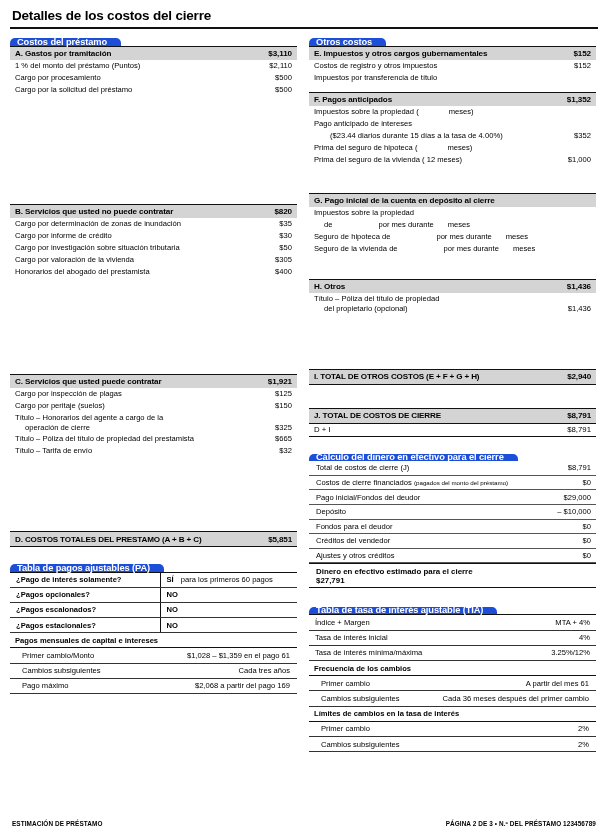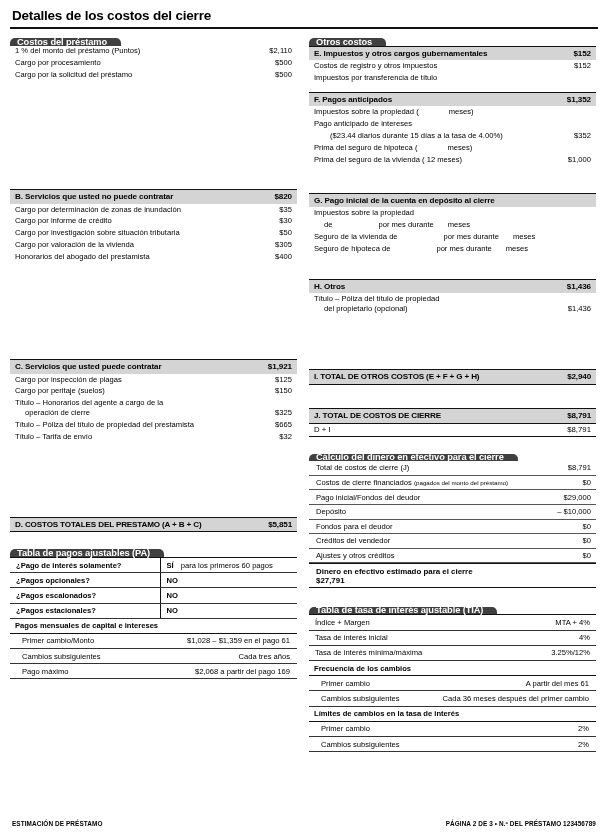--- a/index.html
+++ b/index.html
@@ -42,21 +42,21 @@
   .columns {
     display: flex;
     gap: 12px;
     align-items: flex-start;
   }
   .col { width: 287px; flex: 0 0 287px; }
 
   
   .tab {
     display: inline-block;
-    background: #404040;
+    background: #1d4ed8;
     color: #ffffff;
     font-size: 9.3px;
     font-weight: bold;
     letter-spacing: -0.1px;
     padding: 3.5px 14px 4px 7px;
     border-radius: 5px 5px 0 0;
     position: relative;
     z-index: 2;
   }
   .tab-wrap { line-height: 0; }
@@ -189,20 +189,24 @@
   <div class="title-rule"></div>
 
   <div class="columns">
 
     <div class="col">
 
       <div class="tab-wrap">
         <span class="tab">Costos del préstamo</span>
       </div>
 
+      <div class="sec-head">
+        <span>A. Gastos por tramitación</span>
+        <span class="amt">$3,110</span>
+      </div>
       <div class="row">
         <span class="lbl">1   % del monto del préstamo (Puntos)</span>
         <span class="amt">$2,110</span>
       </div>
       <div class="row">
         <span class="lbl">Cargo por procesamiento</span>
         <span class="amt">$500</span>
       </div>
       <div class="row">
         <span class="lbl">Cargo por la solicitud del préstamo</span>
@@ -382,25 +386,25 @@
       </div>
       <div class="row">
         <span class="lbl">Impuestos sobre la propiedad</span>
         <span class="amt"></span>
       </div>
       <div class="row">
         <span class="lbl indent"><span>de</span><span class="blank b-lg"></span><span>por mes durante</span><span class="blank b-sm"></span><span>meses</span></span>
         <span class="amt"></span>
       </div>
       <div class="row">
+        <span class="lbl"><span>Seguro de hipoteca de</span><span class="blank b-lg"></span><span>por mes durante</span><span class="blank b-sm"></span><span>meses</span></span>
+        <span class="amt"></span>
+      </div>
+      <div class="row">
         <span class="lbl"><span>Seguro de la vivienda de</span><span class="blank b-lg"></span><span>por mes durante</span><span class="blank b-sm"></span><span>meses</span></span>
-        <span class="amt"></span>
-      </div>
-      <div class="row">
-        <span class="lbl"><span>Seguro de hipoteca de</span><span class="blank b-lg"></span><span>por mes durante</span><span class="blank b-sm"></span><span>meses</span></span>
         <span class="amt"></span>
       </div>
 
       <div style="height:24px"></div>
 
       <div class="sec-head">
         <span>H.  Otros</span>
         <span class="amt">$1,436</span>
       </div>
       <div class="row wrap2">

